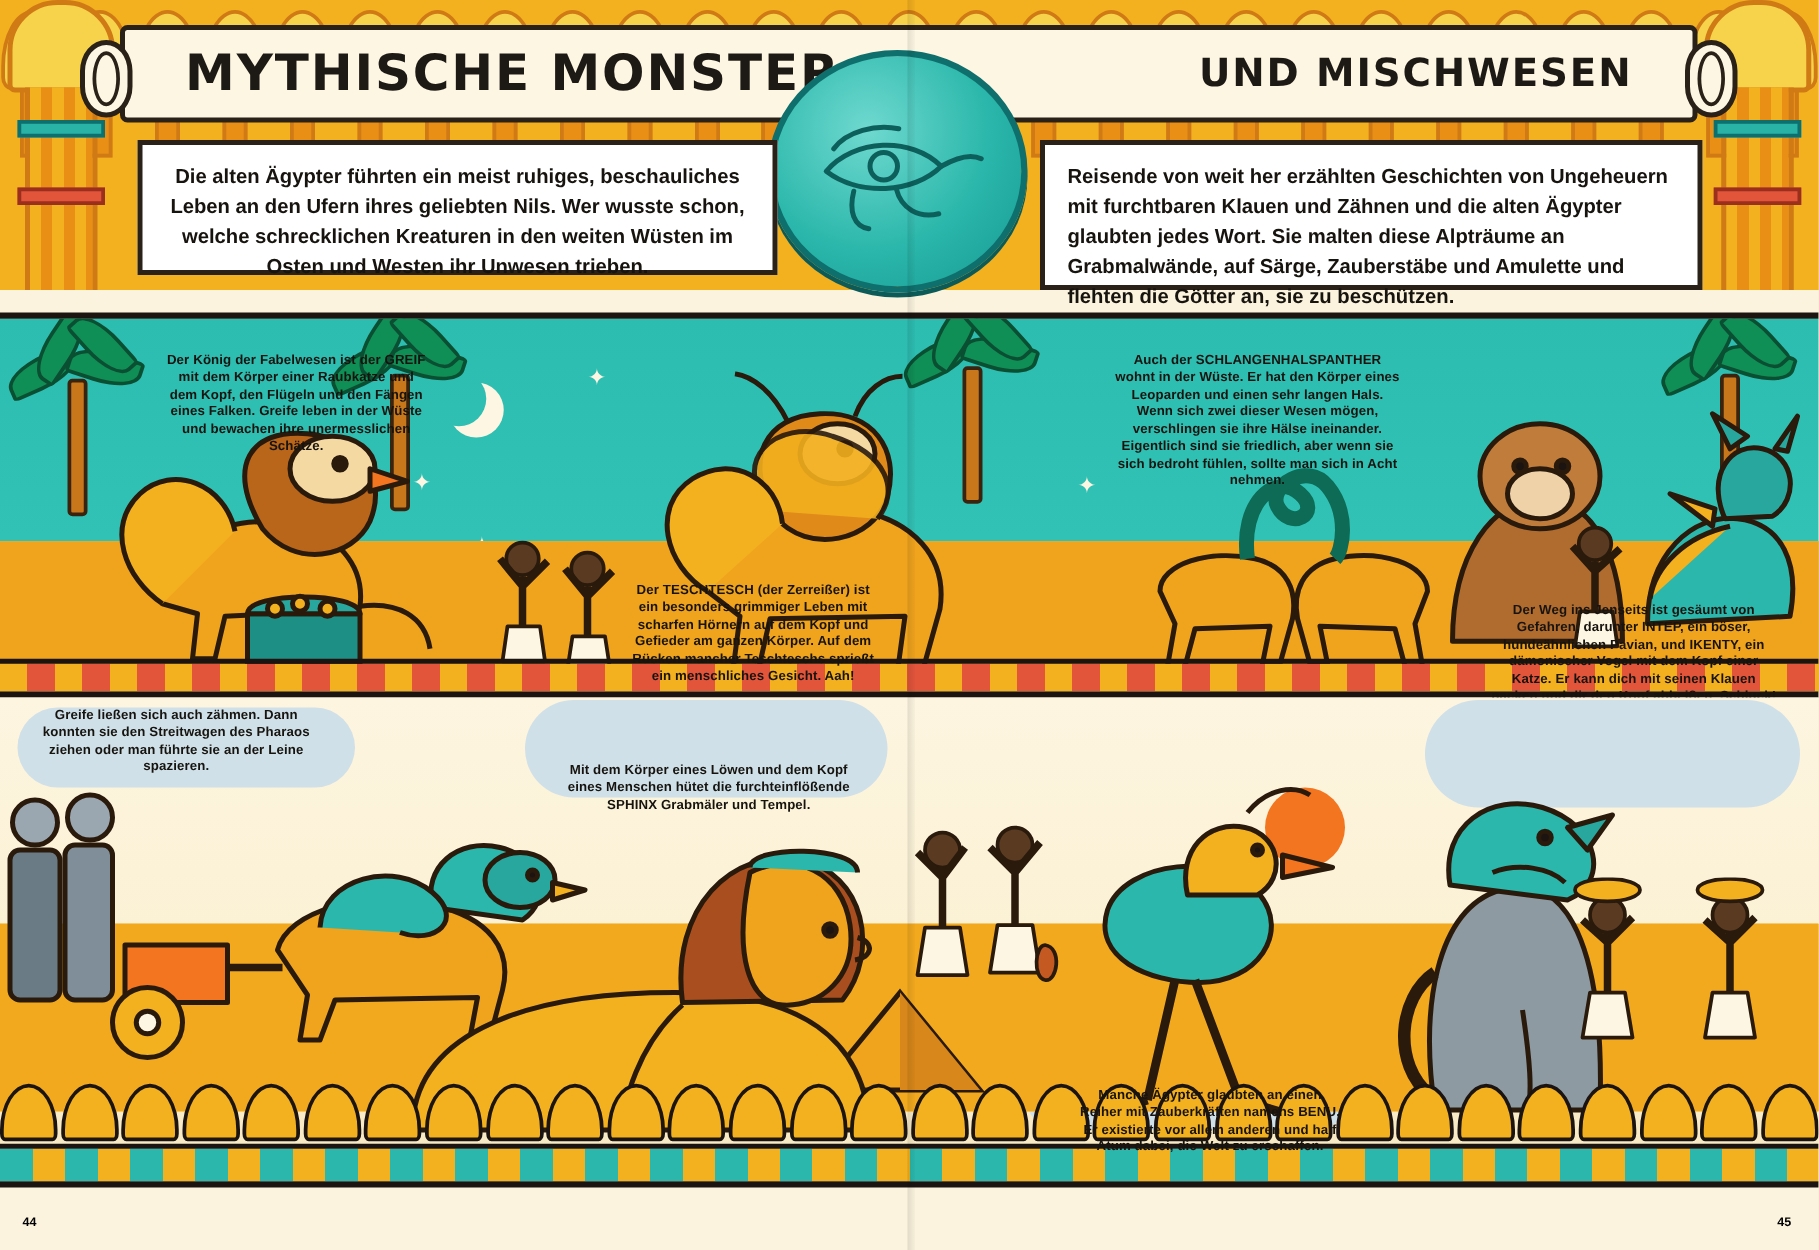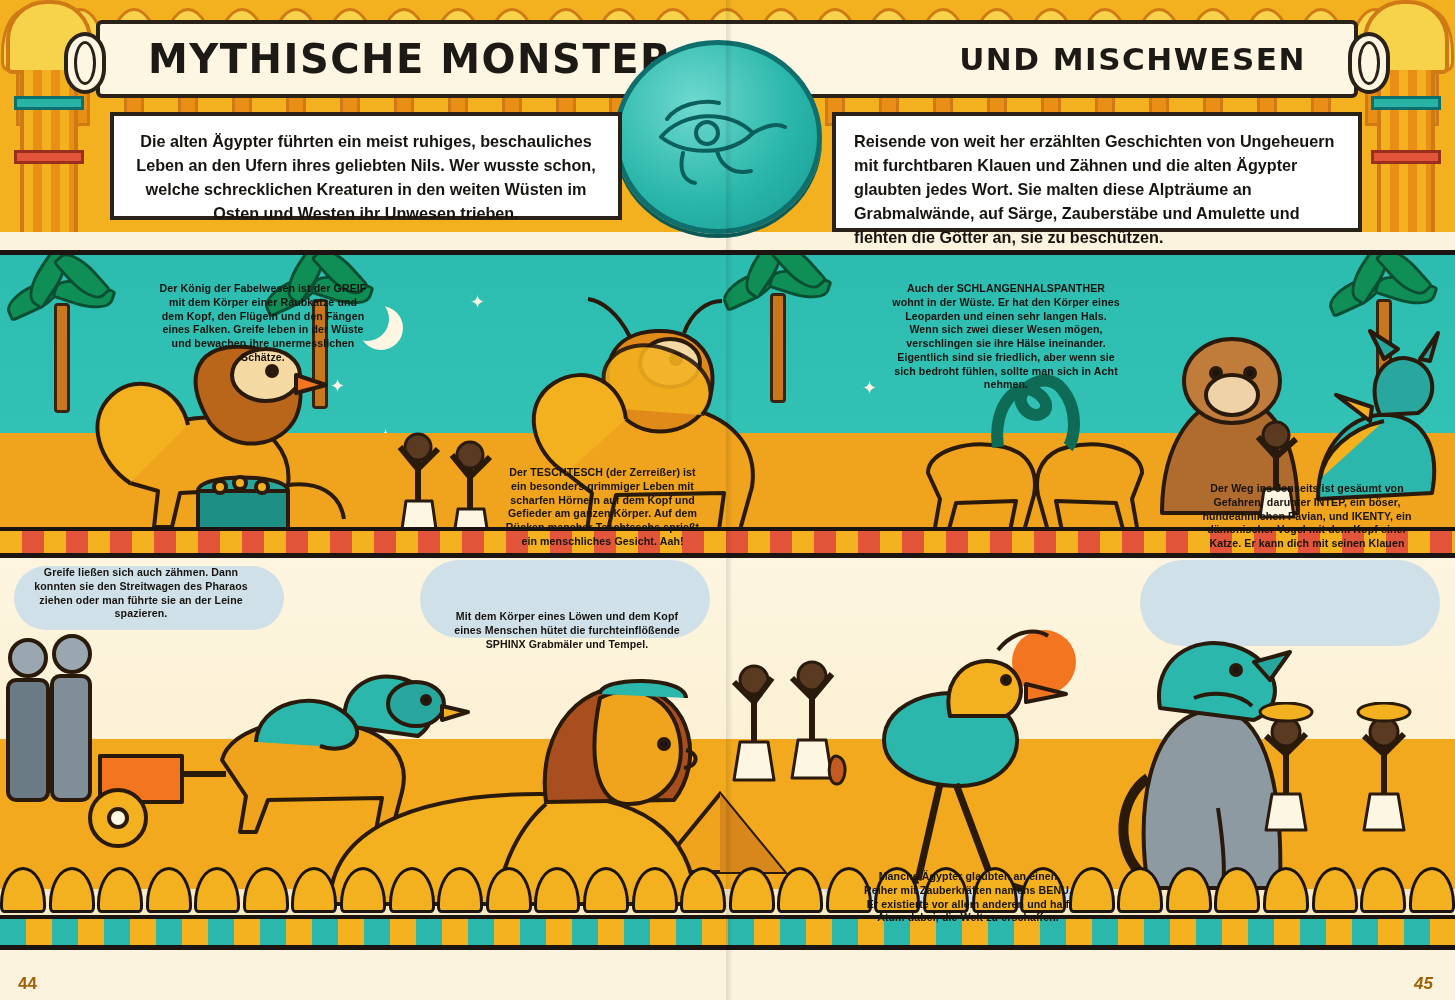--- a/index.html
+++ b/index.html
@@ -206,25 +206,25 @@
     font-size:10.6px;
     line-height:1.3;
     font-weight:bold;
     color:#17140f;
     text-align:center;
     letter-spacing:.1px;
   }
 
   
   .pageno {
-    position:absolute; bottom:6px;
-    font-size:17px; font-weight:bold; color:#a16207;
+    position:absolute; bottom:16px;
+    font-size:10px; font-weight:bold; color:#000000;
   }
   .pageno.left { left:18px; }
-  .pageno.right { right:22px;font-style:italic; }
+  .pageno.right { right:22px; }
 
   
   .spine {
     position:absolute; left:726px; top:0; width:6px; height:1000px;
     background:linear-gradient(90deg, rgba(0,0,0,.10), rgba(0,0,0,.02));
     pointer-events:none;
   }
 
   .figure { position:absolute; }
 </style>
@@ -419,21 +419,21 @@
         <path d="M10 24 C10 6, 100 6, 100 24 Z" fill="#27a79d"></path>
         <circle cx="32" cy="20" r="6" fill="#f3b01f"></circle>
         <circle cx="52" cy="16" r="6" fill="#f3b01f"></circle>
         <circle cx="74" cy="20" r="6" fill="#f3b01f"></circle>
       </g>
     </svg>
 
     <div class="strip-bottom"></div>
   </div>
 
-  <div class="caption" style="left:158px; top:282px; width:210px;text-align:center;">Der König der Fabelwesen ist der GREIF mit dem Körper einer Raubkatze und dem Kopf, den Flügeln und den Fängen eines Falken. Greife leben in der Wüste und bewachen ihre unermesslichen Schätze.</div>
+  <div class="caption" style="left:132px; top:282px; width:210px;text-align:center;">Der König der Fabelwesen ist der GREIF mit dem Körper einer Raubkatze und dem Kopf, den Flügeln und den Fängen eines Falken. Greife leben in der Wüste und bewachen ihre unermesslichen Schätze.</div>
   <div class="caption" style="left:505px; top:466px; width:195px;">Der TESCHTESCH (der Zerreißer) ist ein besonders grimmiger Leben mit scharfen Hörnern auf dem Kopf und Gefieder am ganzen Körper. Auf dem Rücken mancher Teschteschs sprießt ein menschliches Gesicht. Aah!</div>
   <div class="caption" style="left:892px; top:282px; width:228px;">Auch der SCHLANGENHALSPANTHER wohnt in der Wüste. Er hat den Körper eines Leoparden und einen sehr langen Hals. Wenn sich zwei dieser Wesen mögen, verschlingen sie ihre Hälse ineinander. Eigentlich sind sie friedlich, aber wenn sie sich bedroht fühlen, sollte man sich in Acht nehmen.</div>
   <div class="caption" style="left:1172px; top:482px; width:230px;margin-left:20px;">Der Weg ins Jenseits ist gesäumt von Gefahren, darunter INTEP, ein böser, hundeähnlichen Pavian, und IKENTY, ein dämonischer Vogel mit dem Kopf einer Katze. Er kann dich mit seinen Klauen packen und dir den Kopf abbeißen. Schluck!</div>
 
   <div class="band-2">
 
     <div class="cloud" style="left:14px;  top:8px;  width:270px; height:64px;"></div>
     <div class="cloud" style="left:420px; top:2px;  width:290px; height:78px;"></div>
     <div class="cloud" style="left:1140px;top:2px;  width:300px; height:86px;"></div>
     <div class="cloud" style="left:820px; top:290px;width:260px; height:56px;"></div>

